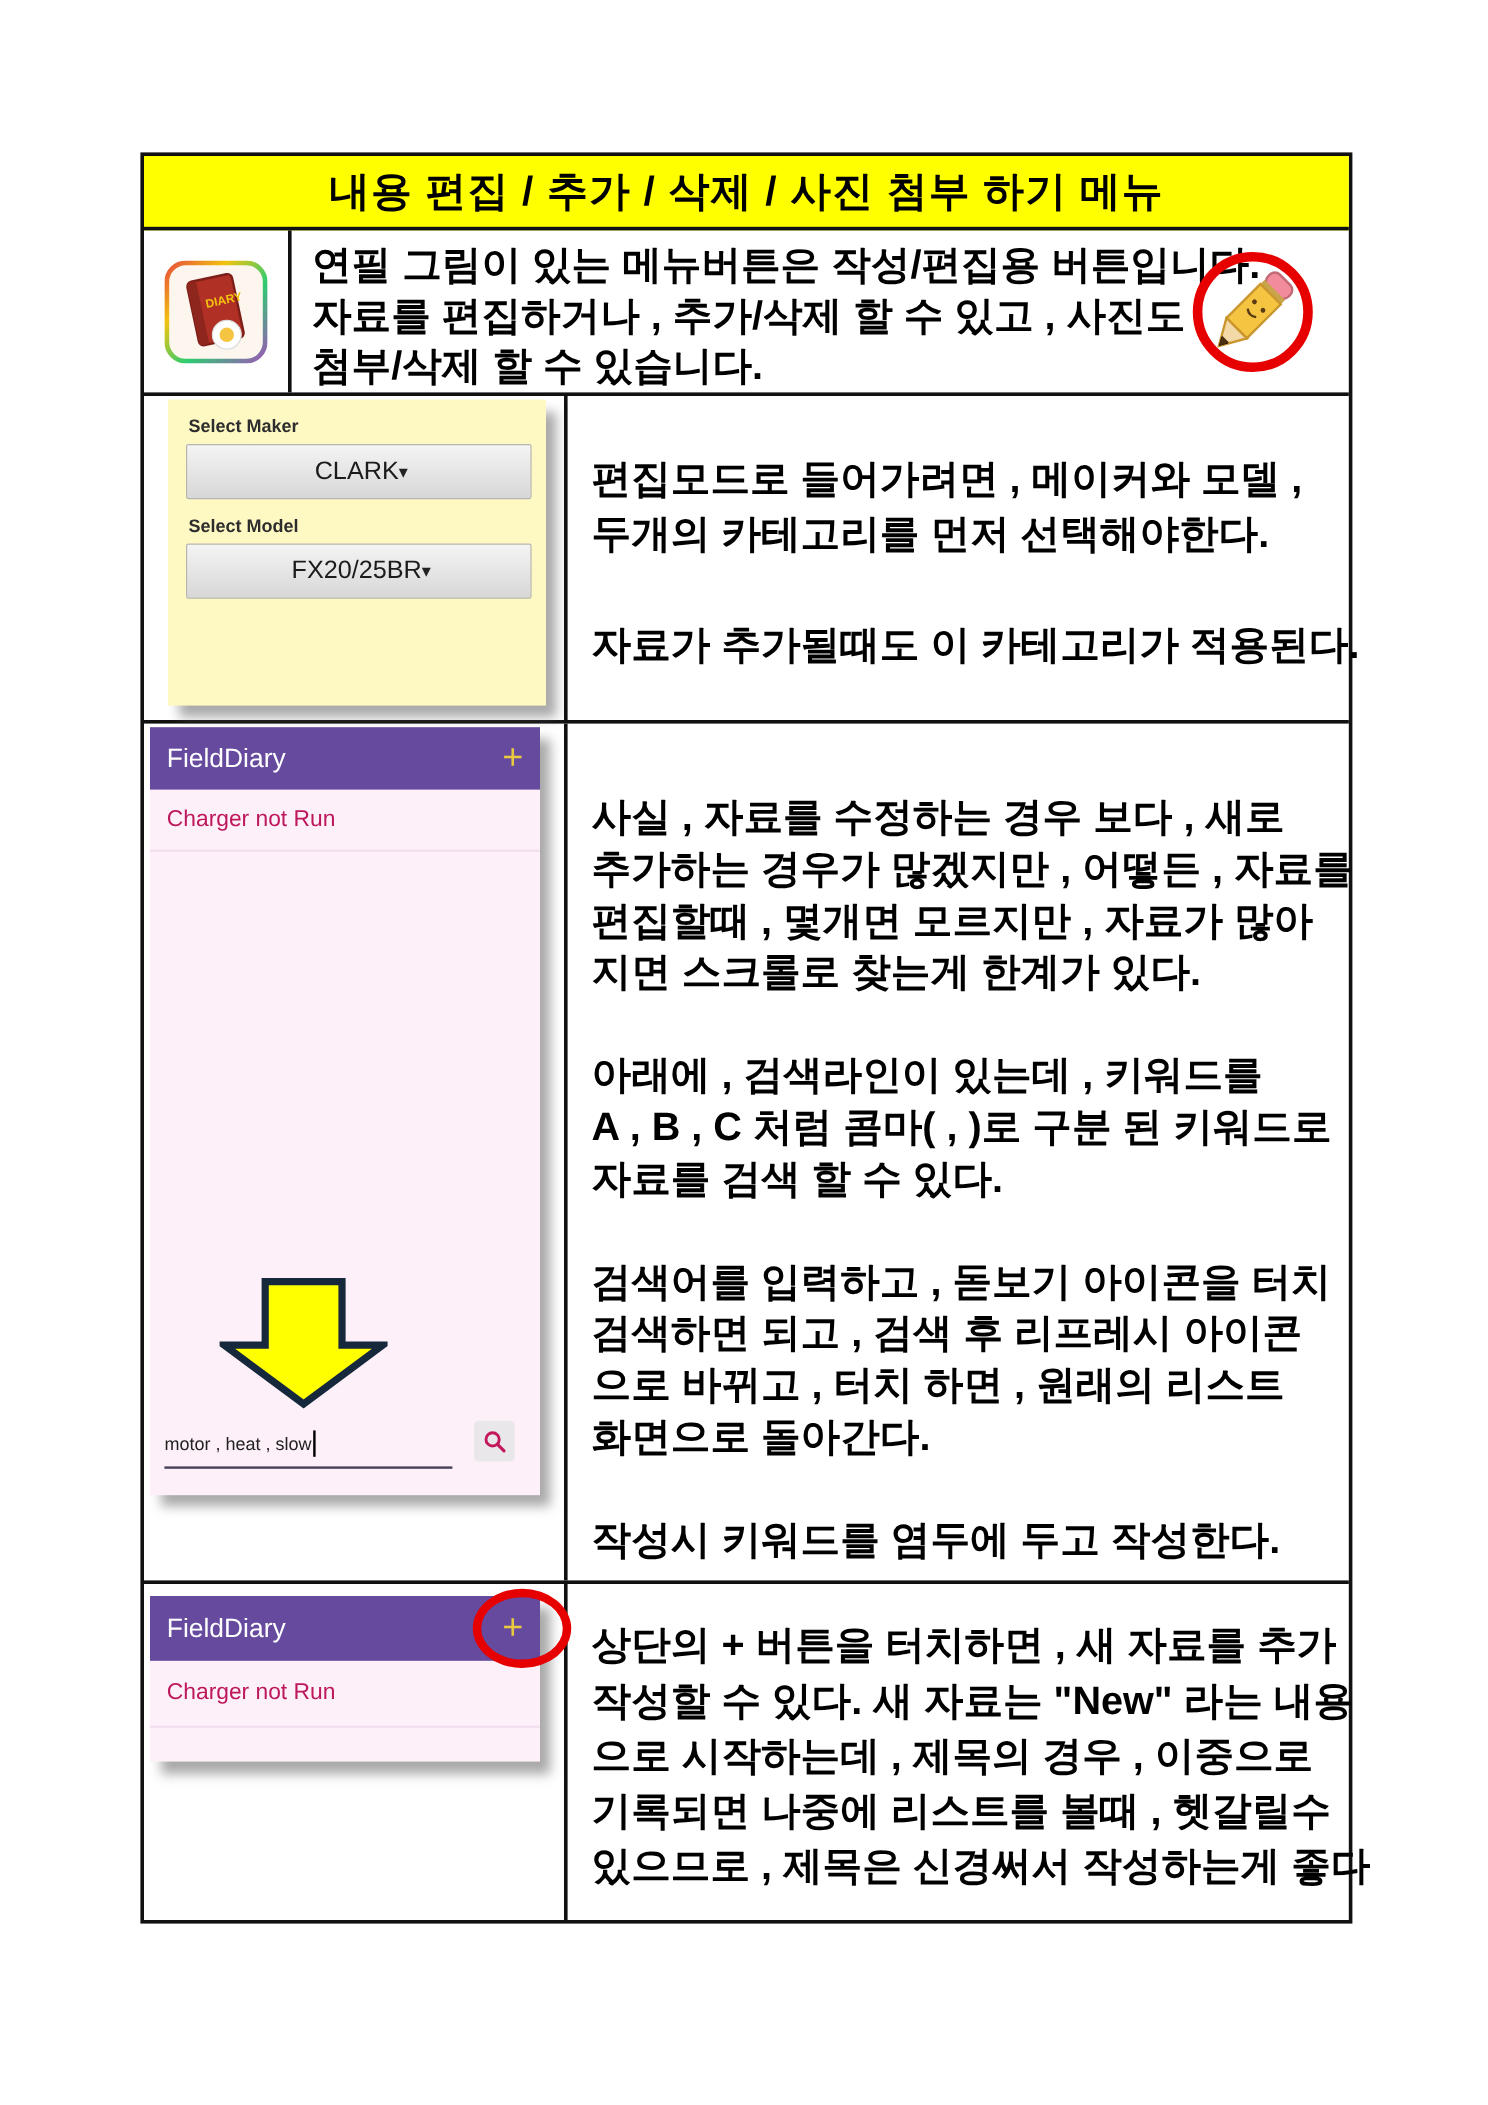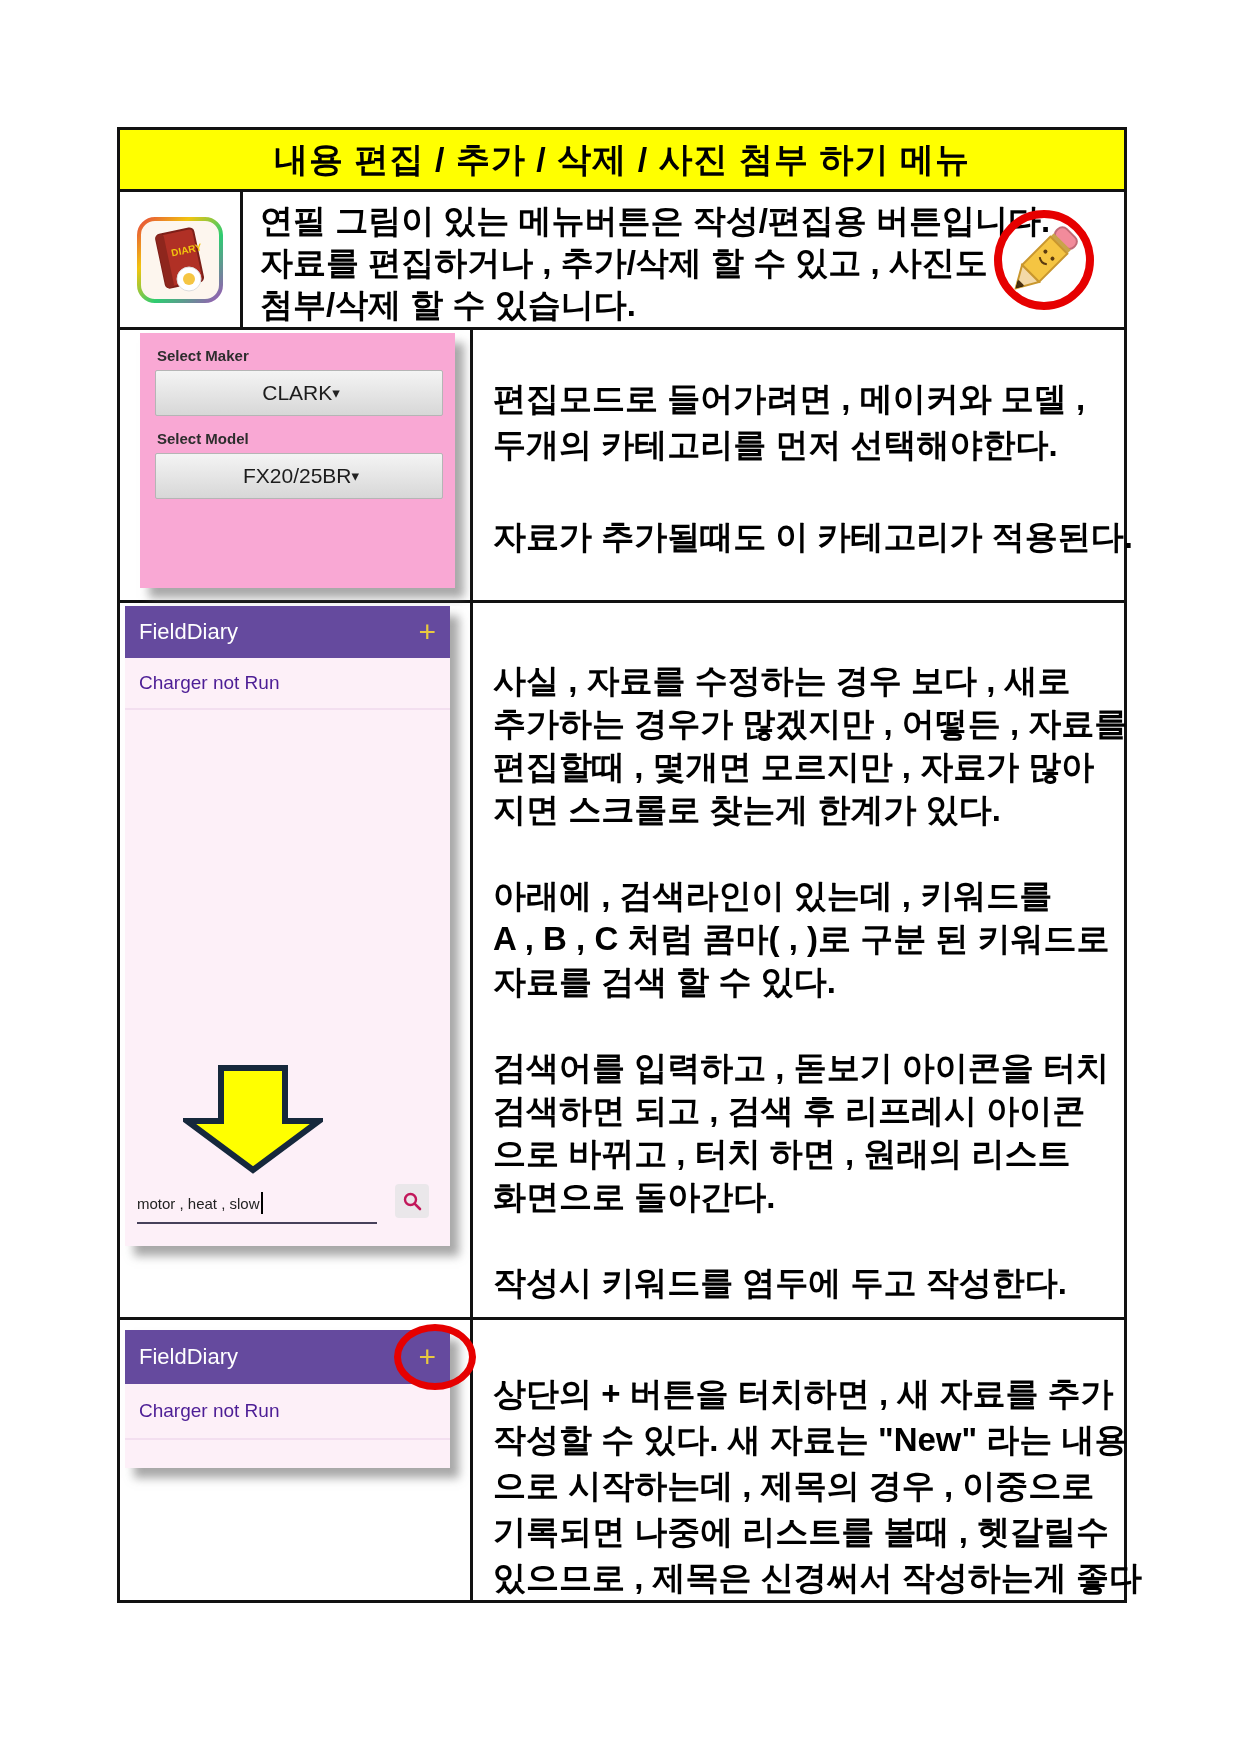--- a/index.html
+++ b/index.html
@@ -29,24 +29,24 @@
   .row-s3{top:1190px;height:280px;border-bottom:none;}
   .left-cell{position:absolute;left:0;top:0;width:350px;height:100%;border-right:3px solid #111;}
   .right-cell{position:absolute;left:353px;top:0;right:0;bottom:0;}
   .tcol{padding-left:20px;}
   .tline{font-size:33px;font-weight:700;white-space:nowrap;}
   .s1 .tline{line-height:46px;}
   .s2 .tline{line-height:43px;}
   .s3 .tline{line-height:46px;}
   .s1{padding-top:46px;}
   .s2{padding-top:56px;}
-  .s3{padding-top:51px;}
+  .s3{padding-top:28px;}
   
   .select-panel{
-    position:absolute;left:20px;top:3px;width:315px;height:255px;background:#f9a8d4;
+    position:absolute;left:20px;top:3px;width:315px;height:255px;background:#fef9c3;
     box-shadow:9px 10px 9px rgba(110,110,110,.6);
   }
   .sel-label{margin:14px 0 6px 17px;font-size:15px;font-weight:700;color:#2d2d2d;}
   .dropdown{
     margin-left:15px;width:288px;height:46px;box-sizing:border-box;
     background:linear-gradient(#f4f4f4,#d7d7d7);border:1px solid #b5b5b5;border-radius:2px;
     display:flex;align-items:center;justify-content:center;padding:0 14px 0 18px;
     font-size:21px;color:#1c1c1c;
   }
   .caret{font-size:15px;color:#222;}
@@ -60,21 +60,21 @@
     position:absolute;background:#fdf0f8;box-shadow:9px 10px 9px rgba(110,110,110,.6);
   }
   .shot-list{left:5px;top:3px;width:325px;height:640px;}
   .shot-add{left:5px;top:10px;width:325px;height:138px;}
   .app-header{
     position:absolute;left:0;top:0;width:100%;height:52px;background:#654a9e;
     display:flex;align-items:center;justify-content:space-between;padding:0 14px;box-sizing:border-box;gap:19px;
   }
   .app-title{color:#fff;font-size:22px;font-weight:400;}
   .plus-btn{color:#e8c93f;font-size:30px;font-weight:400;line-height:30px;}
-  .list-item{position:absolute;left:14px;top:66px;font-size:19px;color:#4c1d95;}
+  .list-item{position:absolute;left:14px;top:66px;font-size:19px;color:#be185d;}
   .list-sep{position:absolute;left:0;top:102px;width:100%;height:2px;background:#f3dff0;}
   .arrow-wrap{position:absolute;left:58px;top:458px;width:140px;height:110px;}
   .search-row{position:absolute;left:12px;top:578px;width:300px;height:44px;}
   .search-input{
     position:absolute;left:0;top:0;width:240px;height:38px;border-bottom:2px solid #47415a;
     font-size:15px;color:#222;display:flex;align-items:center;
   }
   .cursor{display:inline-block;width:2px;height:22px;background:#000;margin-left:1px;}
   .search-btn{
     position:absolute;right:8px;top:0;width:34px;height:34px;background:#eae7ea;border-radius:4px;

